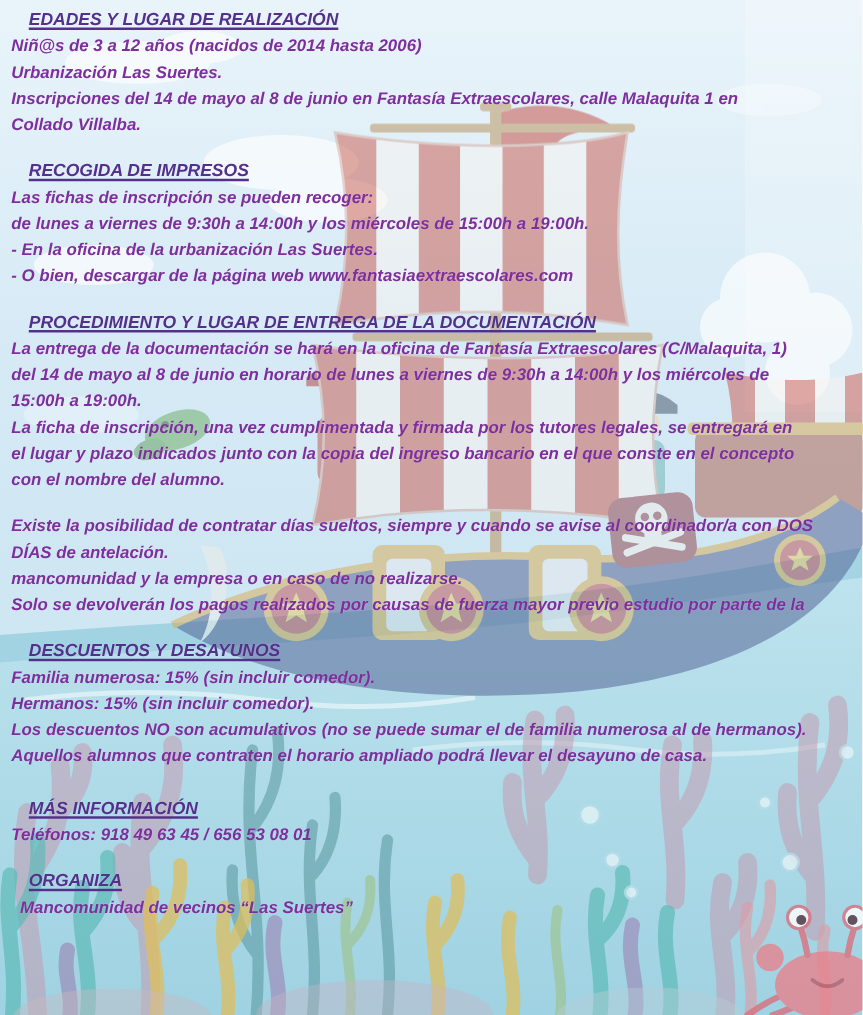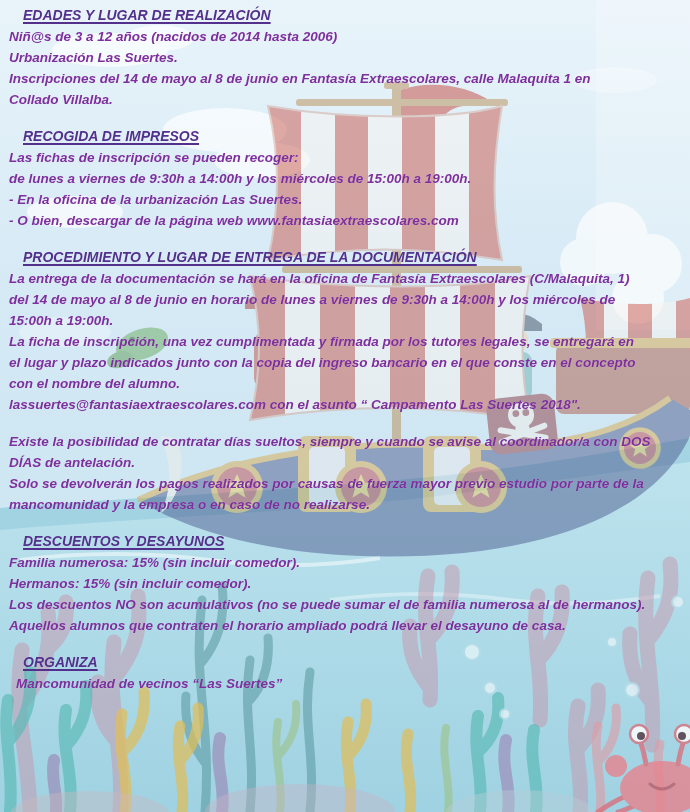--- a/index.html
+++ b/index.html
@@ -268,38 +268,41 @@
     </section>
 
     <section class="section s3">
       <div class="heading">PROCEDIMIENTO Y LUGAR DE ENTREGA DE LA DOCUMENTACIÓN</div>
       <div class="line">La entrega de la documentación se hará en la oficina de Fantasía Extraescolares (C/Malaquita, 1)</div>
       <div class="line">del 14 de mayo al 8 de junio en horario de lunes a viernes de 9:30h a 14:00h y los miércoles de</div>
       <div class="line">15:00h a 19:00h.</div>
       <div class="line">La ficha de inscripción, una vez cumplimentada y firmada por los tutores legales, se entregará en</div>
       <div class="line">el lugar y plazo indicados junto con la copia del ingreso bancario en el que conste en el concepto</div>
       <div class="line">con el nombre del alumno.</div>
-      <div class="line">lassuertes@fantasiaextraescolares.com con el asunto “ Campamento Las Suertes 2018".</div>
     </section>
 
     <section class="section s4">
       <div class="line">Existe la posibilidad de contratar días sueltos, siempre y cuando se avise al coordinador/a con DOS</div>
       <div class="line">DÍAS de antelación.</div>
+      <div class="line">mancomunidad y la empresa o en caso de no realizarse.</div>
       <div class="line">Solo se devolverán los pagos realizados por causas de fuerza mayor previo estudio por parte de la</div>
-      <div class="line">mancomunidad y la empresa o en caso de no realizarse.</div>
     </section>
 
     <section class="section s5">
       <div class="heading">DESCUENTOS Y DESAYUNOS</div>
       <div class="line">Familia numerosa: 15% (sin incluir comedor).</div>
       <div class="line">Hermanos: 15% (sin incluir comedor).</div>
       <div class="line">Los descuentos NO son acumulativos (no se puede sumar el de familia numerosa al de hermanos).</div>
       <div class="line">Aquellos alumnos que contraten el horario ampliado podrá llevar el desayuno de casa.</div>
     </section>
 
+    <section class="section s6">
+      <div class="heading">MÁS INFORMACIÓN</div>
+      <div class="line">Teléfonos: 918 49 63 45 / 656 53 08 01</div>
+    </section>
 
     <section class="section s7">
       <div class="heading">ORGANIZA</div>
       <div class="line indent">Mancomunidad de vecinos “Las Suertes”</div>
     </section>
 
   </div>
 </div>
 
 </body></html>

